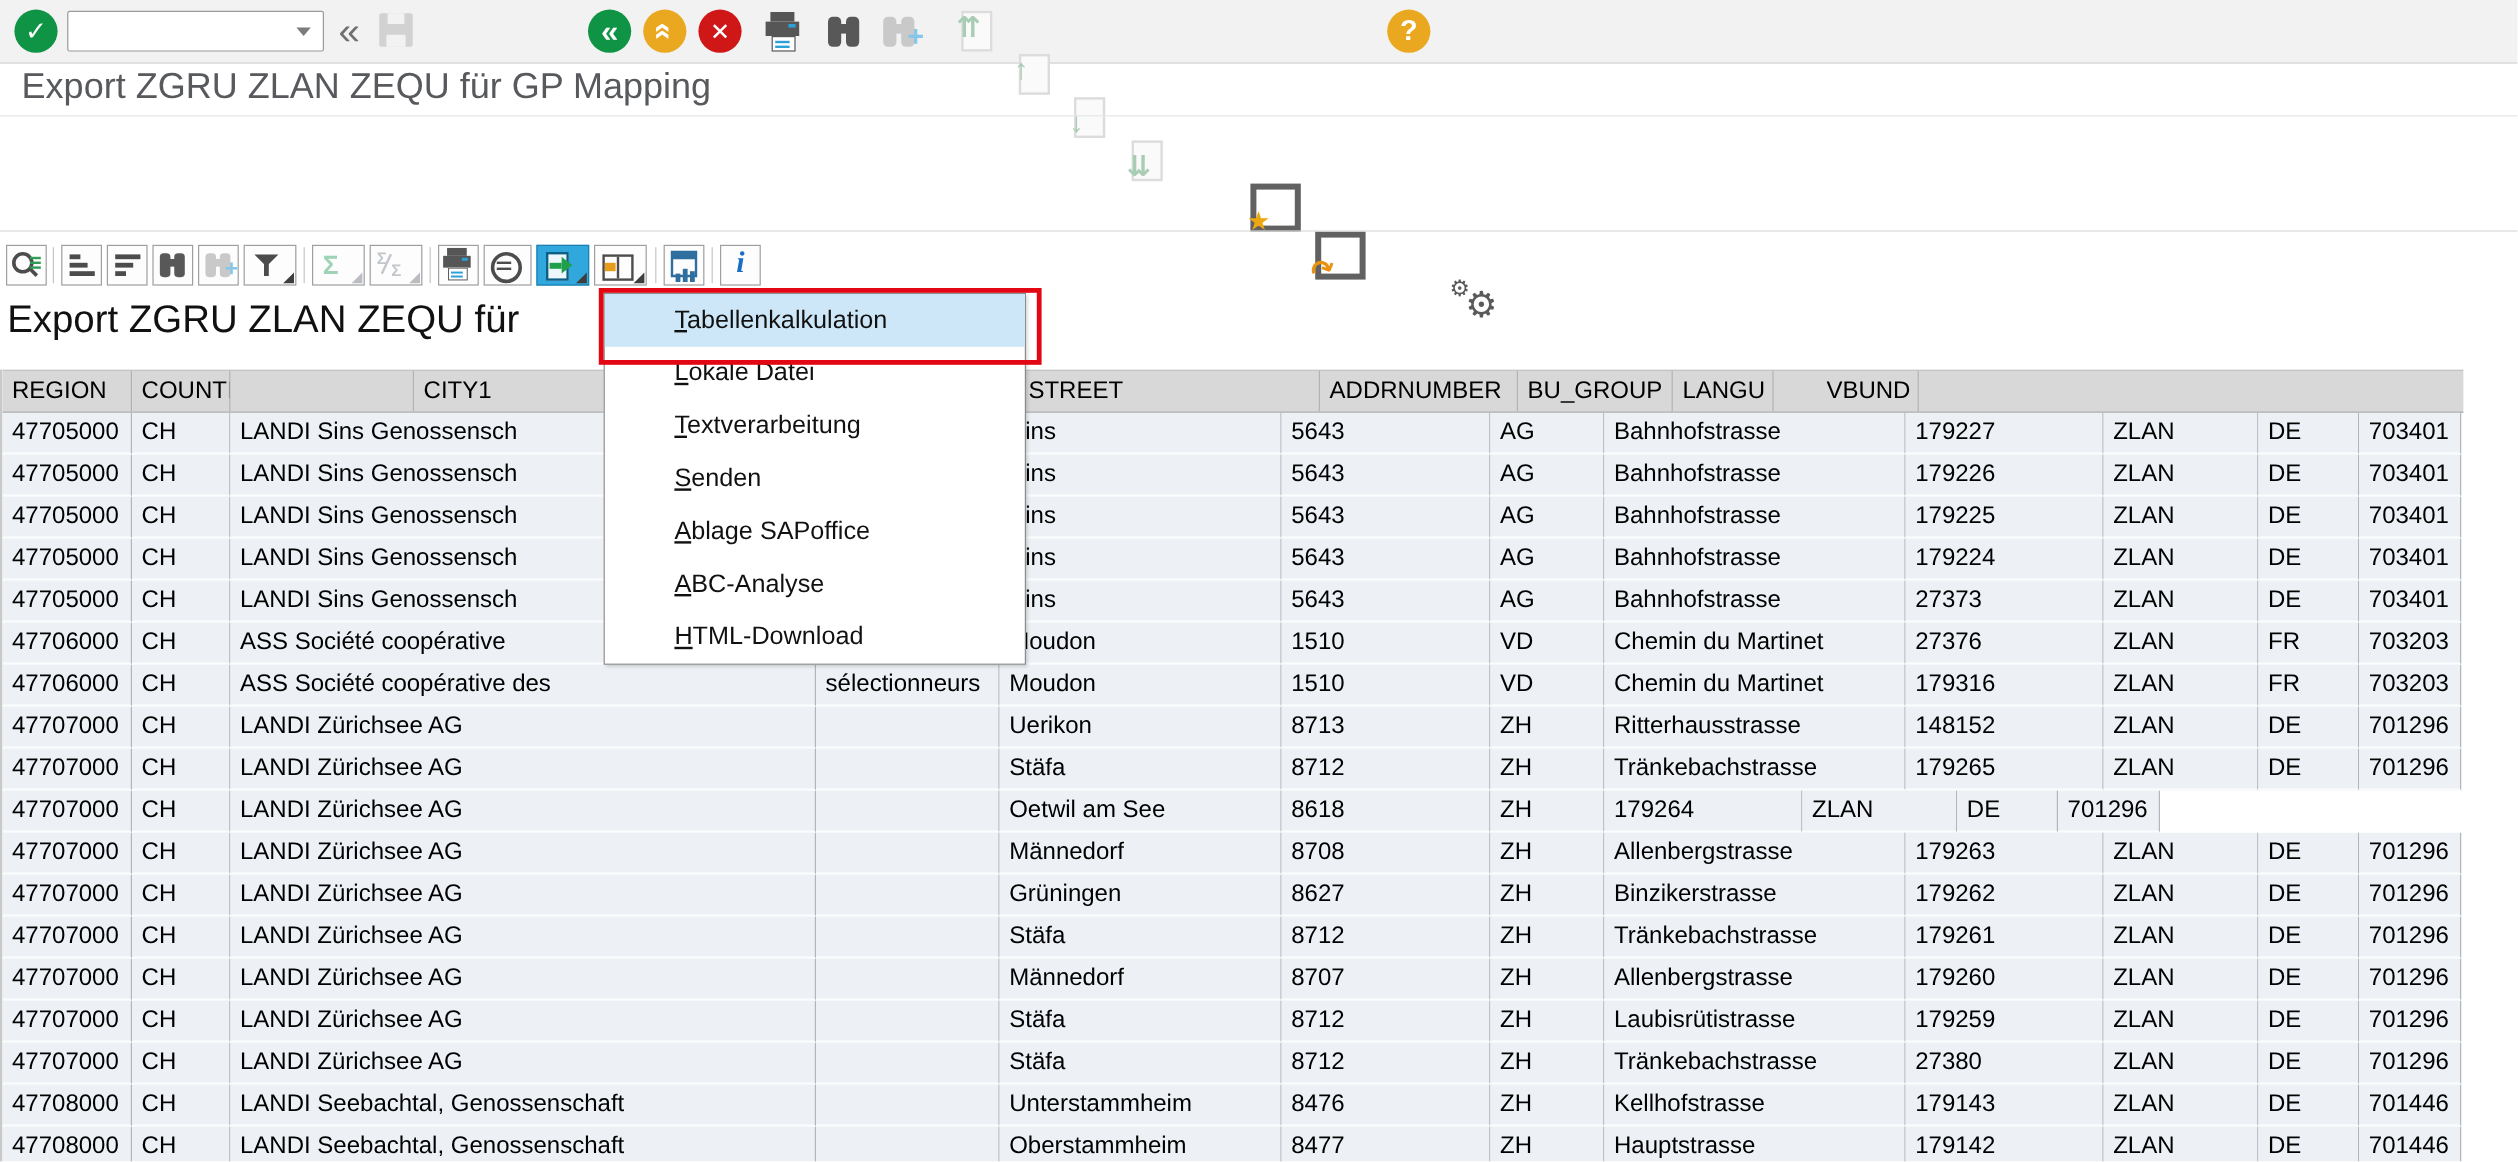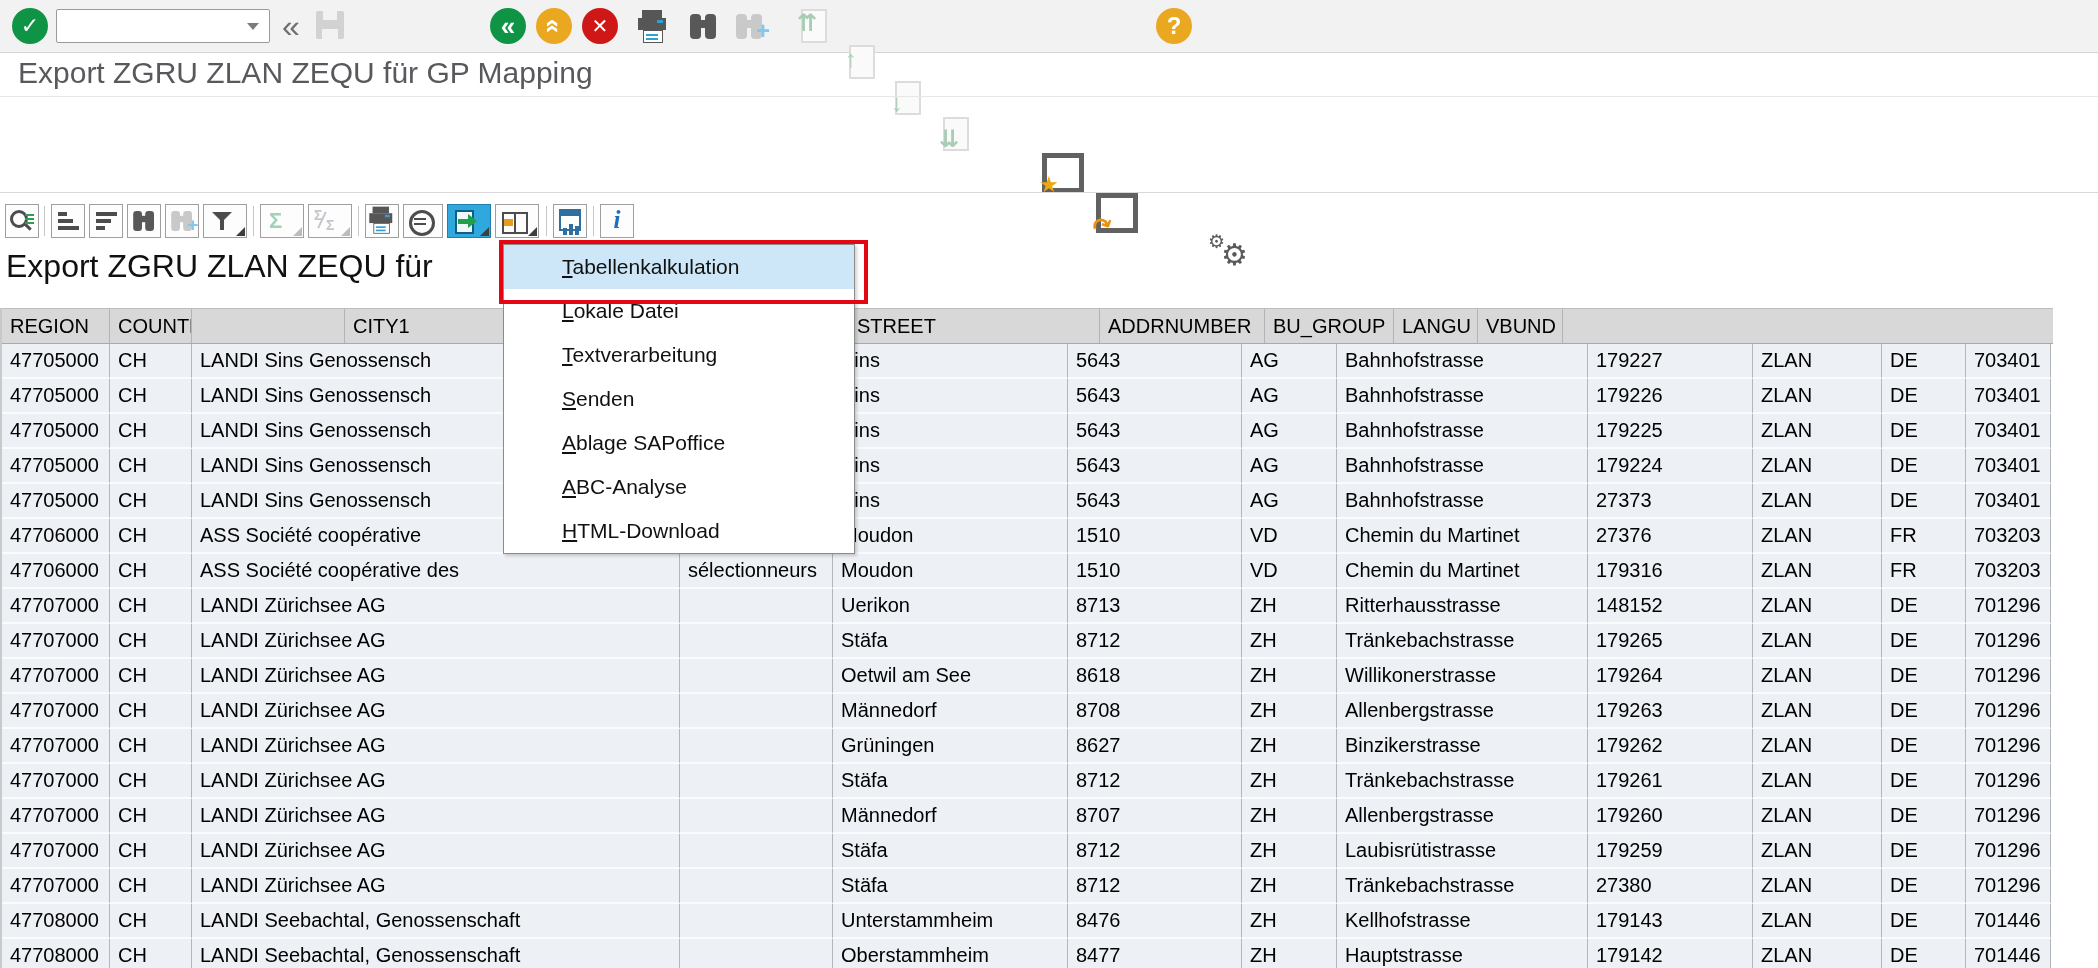--- a/index.html
+++ b/index.html
@@ -296,21 +296,21 @@
       <div class="hcell" style="width: 108px;">REGION</div>
       <div class="hcell" style="width: 82px;">COUNTRY</div>
       <div class="hcell" style="width: 153px;"></div>
       <div class="hcell" style="width: 235px;">CITY1</div>
       <div class="hcell" style="width: 174px;">POST_CODE1</div>
       <div class="hcell" style="width: 95px;">REGION</div>
       <div class="hcell" style="width: 251px;">STREET</div>
       <div class="hcell" style="width: 165px;">ADDRNUMBER</div>
       <div class="hcell" style="width: 129px;">BU_GROUP</div>
       <div class="hcell" style="width: 84px;">LANGU</div>
-      <div class="hcell" style="width: 85px;">VBUND</div>
+      <div class="hcell" style="width: 85px; margin-left: 36px;">VBUND</div>
     </div>
   <div>
       <div class="trow">
         <div class="tcell" style="width: 108px;">47705000</div>
         <div class="tcell" style="width: 82px;">CH</div>
         <div class="tcell" style="width: 488px;">LANDI Sins Genossensch</div>
         <div class="tcell" style="width: 153px;"></div>
         <div class="tcell" style="width: 235px;">Sins</div>
         <div class="tcell" style="width: 174px;">5643</div>
         <div class="tcell" style="width: 95px;">AG</div>
@@ -433,21 +433,20 @@
         <div class="tcell" style="width: 85px;">701296</div>
       </div>
       <div class="trow">
         <div class="tcell" style="width: 108px;">47707000</div>
         <div class="tcell" style="width: 82px;">CH</div>
         <div class="tcell" style="width: 488px;">LANDI Zürichsee AG</div>
         <div class="tcell" style="width: 153px;"></div>
         <div class="tcell" style="width: 235px;">Oetwil am See</div>
         <div class="tcell" style="width: 174px;">8618</div>
         <div class="tcell" style="width: 95px;">ZH</div>
-        <div class="tcell" style="width: 251px;">Willikonerstrasse</div>
         <div class="tcell" style="width: 165px;">179264</div>
         <div class="tcell" style="width: 129px;">ZLAN</div>
         <div class="tcell" style="width: 84px;">DE</div>
         <div class="tcell" style="width: 85px;">701296</div>
       </div>
       <div class="trow">
         <div class="tcell" style="width: 108px;">47707000</div>
         <div class="tcell" style="width: 82px;">CH</div>
         <div class="tcell" style="width: 488px;">LANDI Zürichsee AG</div>
         <div class="tcell" style="width: 153px;"></div>

